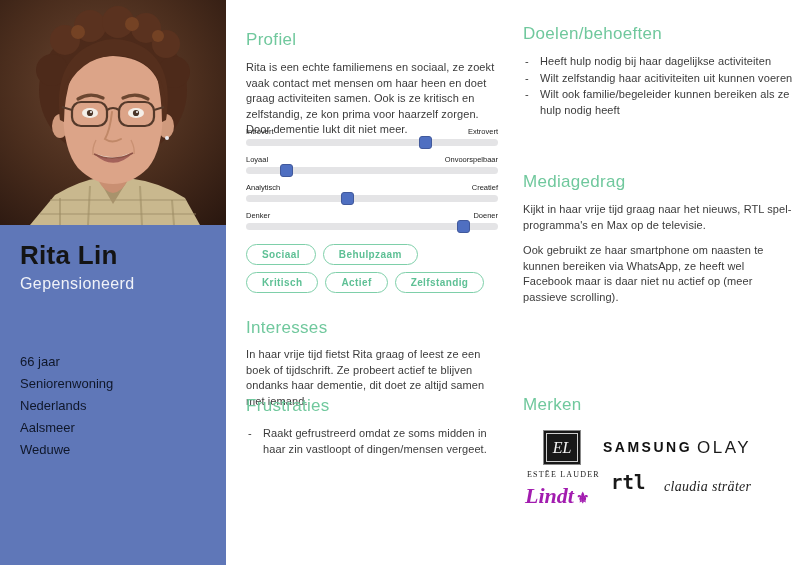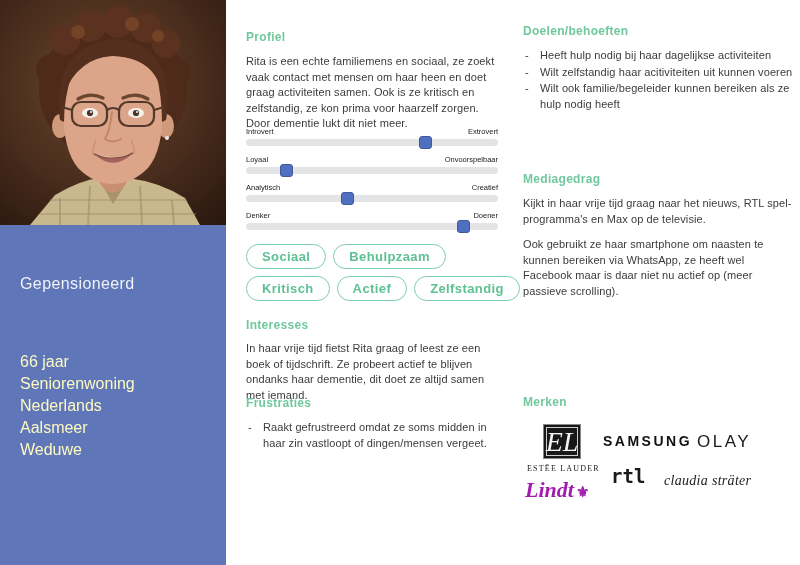--- a/index.html
+++ b/index.html
@@ -7,63 +7,63 @@
   body { font-family:"Liberation Sans", sans-serif; }
   .page { position:relative; width:800px; height:565px; background:#ffffff; overflow:hidden; }
 
   
   .photo { position:absolute; left:0; top:0; width:226px; height:225px; }
   .photo svg { display:block; width:226px; height:225px; }
   .sidebar { position:absolute; left:0; top:225px; width:226px; height:340px; background:#5f77b8; }
   .persona-name { position:absolute; left:20px; top:15px; font-size:26px; font-weight:bold; color:#141414; letter-spacing:0.3px; }
   .persona-role { position:absolute; left:20px; top:50px; font-size:16px; color:#f0f2f8; letter-spacing:0.4px; }
   .persona-details { position:absolute; left:20px; top:126px; list-style:none; }
-  .persona-details li { font-size:16px; color:#fef9c3; line-height:22px; }
-
-  
-  h2.section-heading { font-size:12px; font-weight:bold; color:#70c89d; letter-spacing:0.3px; }
+  .persona-details li { font-size:13px; color:#0f172a; line-height:22px; }
+
+  
+  h2.section-heading { font-size:17px; font-weight:normal; color:#70c89d; letter-spacing:0.3px; }
   .body-text { font-size:11px; line-height:15.5px; color:#3b3b3b; letter-spacing:0.1px; }
   .dash-list { list-style:none; }
   .dash-list li { position:relative; padding-left:17px; font-size:11px; line-height:15.5px; color:#3b3b3b; letter-spacing:0.1px; margin-bottom:1px; }
   .dash-list li::before { content:"-"; position:absolute; left:2px; top:0; }
 
   
   .col-mid { position:absolute; left:246px; top:0; width:252px; height:565px; }
   .sec-profiel { position:absolute; left:0; top:30px; width:252px; }
   .sec-profiel p { margin-top:10px; }
 
   .sliders { position:absolute; left:0; top:127px; width:252px; }
   .slider-row { margin-bottom:9px; }
   .slider-labels { display:flex; justify-content:space-between; font-size:7.5px; color:#1c1c1c; margin-bottom:3px; }
   .slider-track { position:relative; width:100%; height:7px; background:#e4e4e6; border-radius:4px; }
   .slider-handle { position:absolute; top:-3px; width:13px; height:13px; background:#4f6fc1; border:1px solid #41599c; border-radius:3px; }
 
   .tags { position:absolute; left:0; top:244px; width:252px; }
   .tag-row { display:flex; gap:7px; margin-bottom:7px; }
-  .tag { display:inline-block; border:1.4px solid #7ecfa9; color:#5ec095; font-size:13px; font-weight:bold; letter-spacing:0.4px; padding:4px 15px 4px 15px; border-radius:13px; background:#ffffff; }
+  .tag { display:inline-block; border:1.4px solid #7ecfa9; color:#5ec095; font-size:10px; font-weight:bold; letter-spacing:0.4px; padding:4px 15px 4px 15px; border-radius:13px; background:#ffffff; }
 
   .sec-interesses { position:absolute; left:0; top:310px; width:252px;margin-top:8px; }
   .sec-interesses p { margin-top:9px; }
   .sec-frustraties { position:absolute; left:0; top:396px; width:256px; }
   .sec-frustraties ul { margin-top:10px; }
 
   
   .col-right { position:absolute; left:523px; top:0; width:272px; height:420px; }
   .sec-doelen { position:absolute; left:0; top:24px; width:272px; }
   .sec-doelen ul { margin-top:10px; }
   .sec-media { position:absolute; left:0; top:172px; width:272px; }
   .sec-media p { margin-top:10px; }
   .sec-merken { position:absolute; left:0; top:395px; width:272px; }
 
   
   .brands { position:relative; width:272px; height:125px; margin-top:8px; }
   .brand-estee { position:absolute; left:4px; top:7px; width:70px; text-align:center; }
   .estee-box { width:38px; height:35px; margin:0 auto; background:#181818; border:1px solid #888; position:relative; display:flex; align-items:center; justify-content:center; }
   .estee-box::before { content:""; position:absolute; inset:2px; border:1px solid #cfcfcf; }
-  .estee-monogram { font-family:"Liberation Serif", serif; font-style:italic; font-size:28px; color:#f4f4f4; line-height:1; position:relative; }
+  .estee-monogram { font-family:"Liberation Serif", serif; font-style:italic; font-size:16px; color:#f4f4f4; line-height:1; position:relative; }
   .estee-label { margin-top:5px; font-family:"Liberation Serif", serif; font-size:8px; letter-spacing:1.2px; color:#222; white-space:nowrap; }
   .brand-samsung { position:absolute; left:80px; top:16px; font-size:14px; font-weight:bold; letter-spacing:2.5px; color:#111; transform:scaleY(1.05); }
   .brand-olay { position:absolute; left:174px; top:15px; font-size:17px; font-weight:normal; letter-spacing:2.5px; color:#1a1a1a; }
   .brand-rtl { position:absolute; left:88px; top:48px; font-family:"DejaVu Sans Mono", monospace; font-size:19px; font-weight:bold; letter-spacing:0px; color:#191919; }
   .brand-claudia { position:absolute; left:141px; top:56px; font-family:"Liberation Serif", serif; font-size:14px; color:#222; letter-spacing:0.3px;font-style:italic; }
   .brand-lindt { position:absolute; left:2px; top:60px; font-family:"Liberation Serif", serif; font-style:italic; font-weight:bold; font-size:22px; color:#a21caf; }
   .lindt-crest { font-style:normal; font-size:15px; margin-left:2px; }
 </style>
 </head>
 <body>
@@ -129,20 +129,21 @@
 
       <path d="M94 154 Q113 163 133 153 Q114 172 94 154 Z" fill="#a4625a"></path>
       <path d="M97 154 Q113 161 130 153 Q113 164 97 154 Z" fill="#e9ded0"></path>
       <path d="M94 154 Q113 163 133 153" stroke="#8e5347" stroke-width="1.5" fill="none"></path>
 
       <path d="M96 140 Q92 148 93 155 M131 140 Q135 148 134 154" stroke="#c08868" stroke-width="1.3" fill="none" opacity="0.7"></path>
     </svg>
   </div>
 
   <div class="sidebar">
+    <div class="persona-name">Rita Lin</div>
     <div class="persona-role">Gepensioneerd</div>
     <ul class="persona-details">
       <li>66 jaar</li>
       <li>Seniorenwoning</li>
       <li>Nederlands</li>
       <li>Aalsmeer</li>
       <li>Weduwe</li>
     </ul>
   </div>
 

